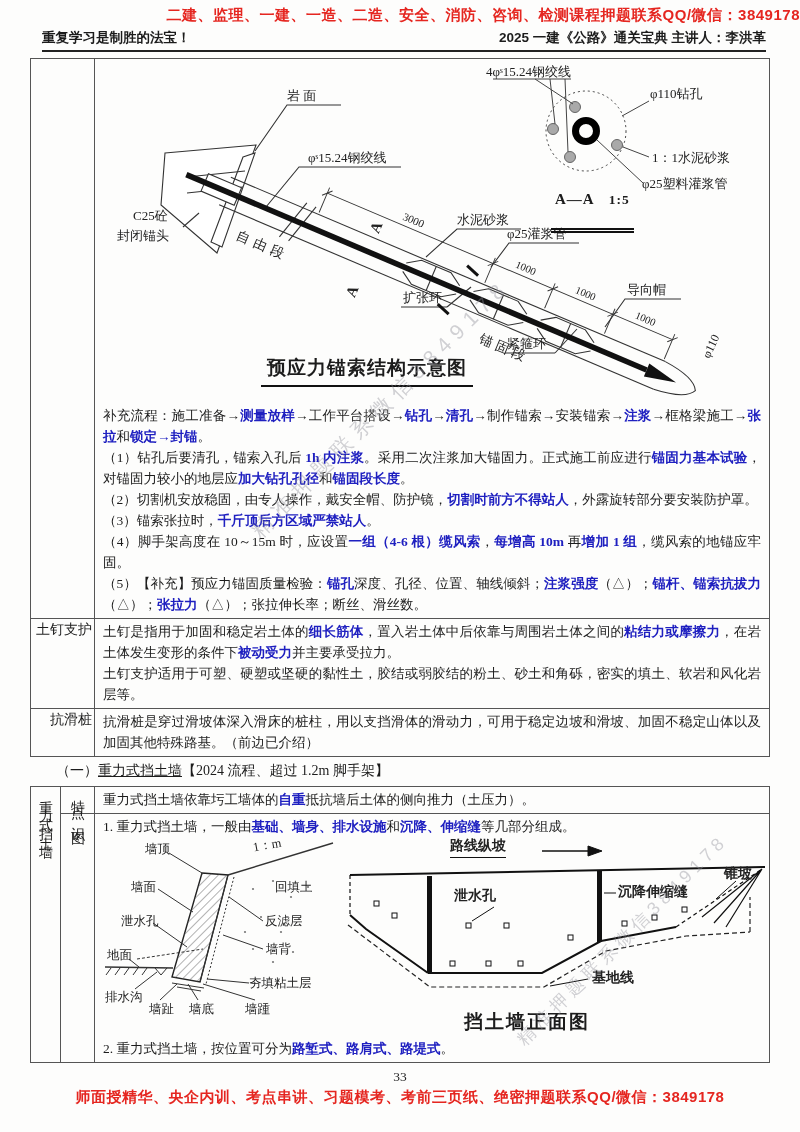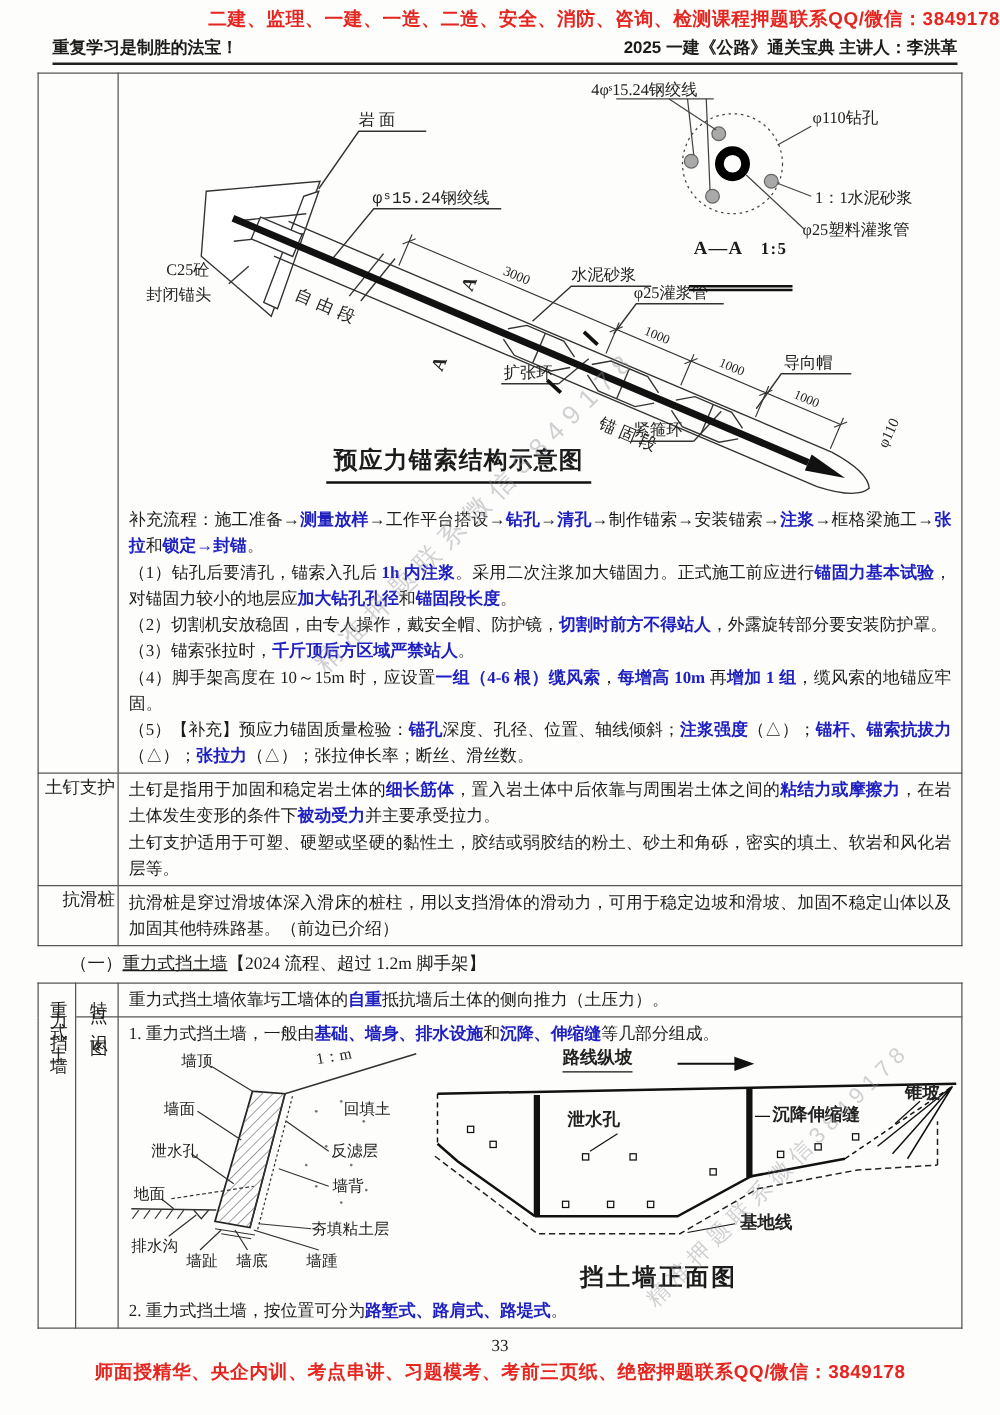--- a/index.html
+++ b/index.html
@@ -156,29 +156,29 @@
             <line x1="432" y1="18" x2="470" y2="43"></line>
             <line x1="447" y1="18" x2="452" y2="63"></line>
             <line x1="462" y1="18" x2="465" y2="91"></line>
             <line x1="546" y1="40" x2="519" y2="55"></line>
             <line x1="546" y1="96" x2="520" y2="86"></line>
             <line x1="540" y1="122" x2="494" y2="79"></line>
           </g>
         </svg>
 
         <span class="dlbl" style="left:184px; top:26px;">岩  面</span>
-        <span class="dlbl" style="left:195px; top:88px;font-family:Liberation Mono, monospace;">φˢ15.24钢绞线</span>
+        <span class="dlbl" style="left:205px; top:88px;">φˢ15.24钢绞线</span>
         <span class="dlbl" style="left:30px; top:146px;">C25砼</span>
         <span class="dlbl" style="left:14px; top:166px;">封闭锚头</span>
         <span class="dlbl" style="left:354px; top:150px;">水泥砂浆</span>
         <span class="dlbl" style="left:404px; top:164px;">φ25灌浆管</span>
         <span class="dlbl" style="left:300px; top:228px;">扩张环</span>
         <span class="dlbl" style="left:524px; top:220px;">导向帽</span>
         <span class="dlbl" style="left:404px; top:274px;">紧箍环</span>
-        <span class="dlbl" style="left:370px; top:2px;text-align:center;">4φˢ15.24钢绞线</span>
+        <span class="dlbl" style="left:383px; top:2px;text-align:center;">4φˢ15.24钢绞线</span>
         <span class="dlbl" style="left:547px; top:24px;">φ110钻孔</span>
         <span class="dlbl" style="left:549px; top:88px;">1：1水泥砂浆</span>
         <span class="dlbl" style="left:539px; top:114px;text-align:center;">φ25塑料灌浆管</span>
         <span class="dlbl b" style="left:268px; top:158px; transform:rotate(-67deg); font-size:15px;">A</span>
         <span class="dlbl b" style="left:244px; top:222px; transform:rotate(-67deg); font-size:15px;">A</span>
         <span class="dlbl" style="left:596px; top:278px; transform:rotate(-65deg); font-size:12px;">φ110</span>
         <div class="aamark" style="left:448px; top:130px;">
           <span>A—A</span><span class="sc">1:5</span>
         </div>
         <div class="dtitle" style="left:158px; top:294px;">预应力锚索结构示意图</div>

